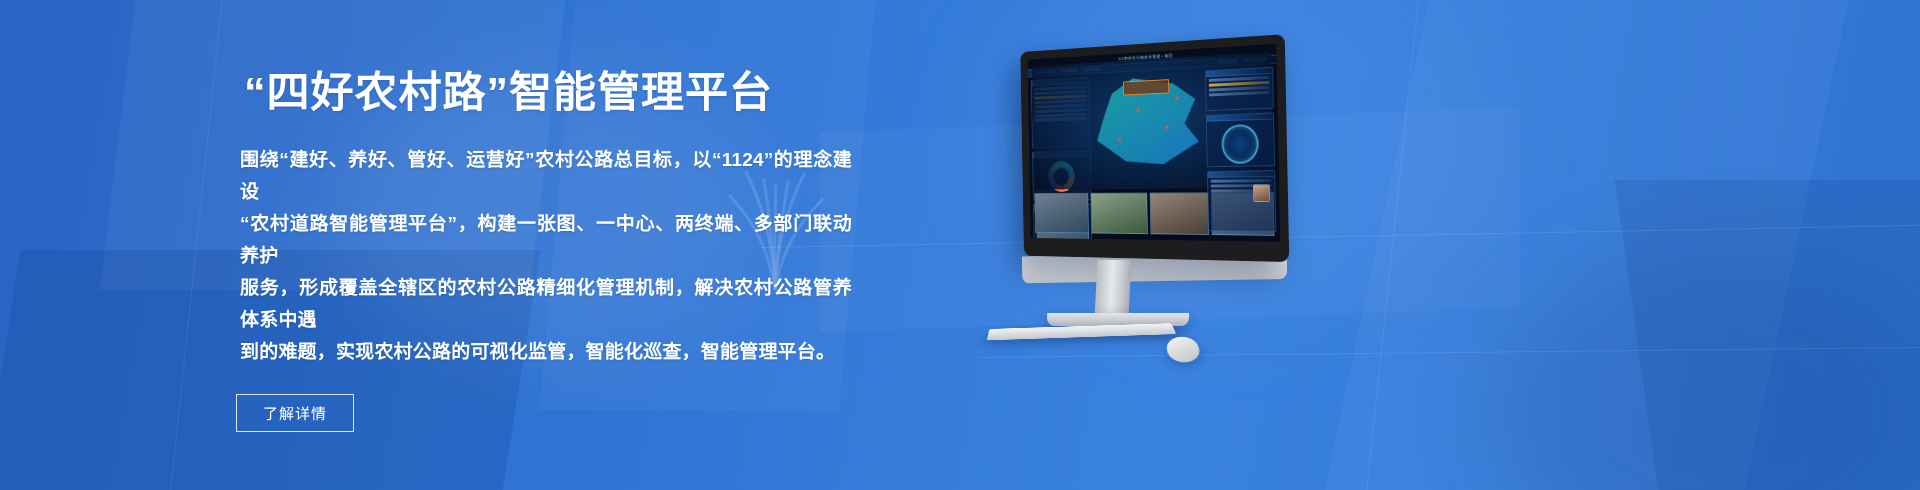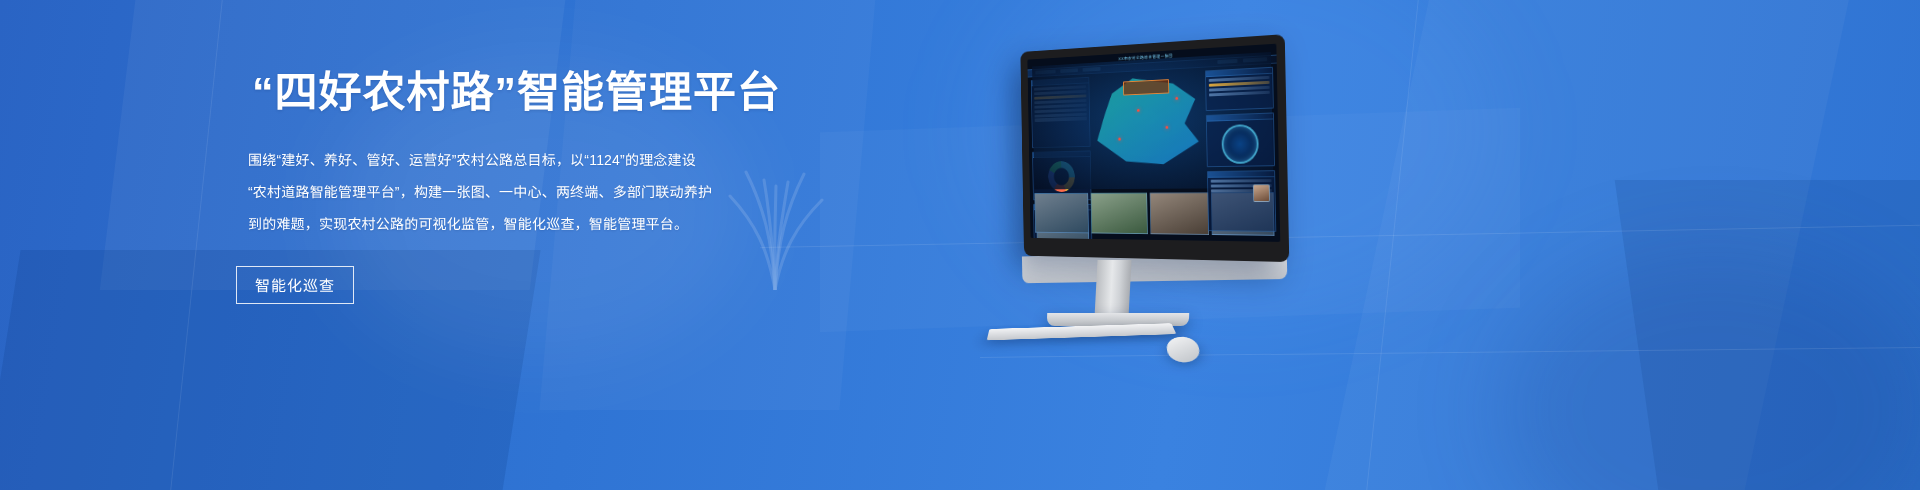--- a/index.html
+++ b/index.html
@@ -41,27 +41,27 @@
   .vl1{left:1392px;top:0;height:490px;transform:skewX(-6deg);}
   .vl2{left:196px;top:0;height:490px;transform:skewX(-6deg);}
 
   
   .plant{position:absolute;left:660px;top:120px;width:230px;height:170px;opacity:.30;}
 
   
   .content{position:absolute;left:236px;top:66px;width:620px;z-index:6;}
   .headline{
     color:#ffffff;font-size:43px;line-height:1.22;font-weight:700;
-    letter-spacing:1px;margin:0 0 26px 16px;white-space:nowrap;
+    letter-spacing:1px;margin:0 0 26px 8px;white-space:nowrap;
     text-shadow:0 1px 3px rgba(0,30,80,.18);
   }
   .para{
-    color:#ffffff;font-size:14px;line-height:32px;margin:12px;
+    color:#ffffff;font-size:19px;line-height:32px;margin:4px;
     text-align:justify;text-justify:inter-ideograph;
-    letter-spacing:.2px;font-weight:400;
+    letter-spacing:.2px;font-weight:700;
     text-shadow:0 1px 2px rgba(0,30,80,.16);
   }
   .para p{margin:0;}
   .cta-wrap{margin-top:26px;}
   .cta{
     display:inline-block;box-sizing:border-box;
     width:118px;height:38px;line-height:36px;text-align:center;
     border:1px solid rgba(255,255,255,.85);
     color:#fff;font-size:15px;letter-spacing:1px;
     background:transparent;cursor:pointer;
@@ -203,25 +203,26 @@
       </g>
     </svg>
   </div>
 
   <div class="content">
     <h1 class="headline">“四好农村路”智能管理平台</h1>
 
     <div class="para">
       <p>围绕“建好、养好、管好、运营好”农村公路总目标，以“1124”的理念建设</p>
       <p>“农村道路智能管理平台”，构建一张图、一中心、两终端、多部门联动养护</p>
+      <p>服务，形成覆盖全辖区的农村公路精细化管理机制，解决农村公路管养体系中遇</p>
       <p>到的难题，实现农村公路的可视化监管，智能化巡查，智能管理平台。</p>
     </div>
 
     <div class="cta-wrap">
-      <button class="cta">智能化巡查</button>
+      <button class="cta">了解详情</button>
     </div>
   </div>
 
   <div class="device">
 
     <div class="monitor-chin"></div>
 
     <div class="monitor">
       <div class="screen">
 

